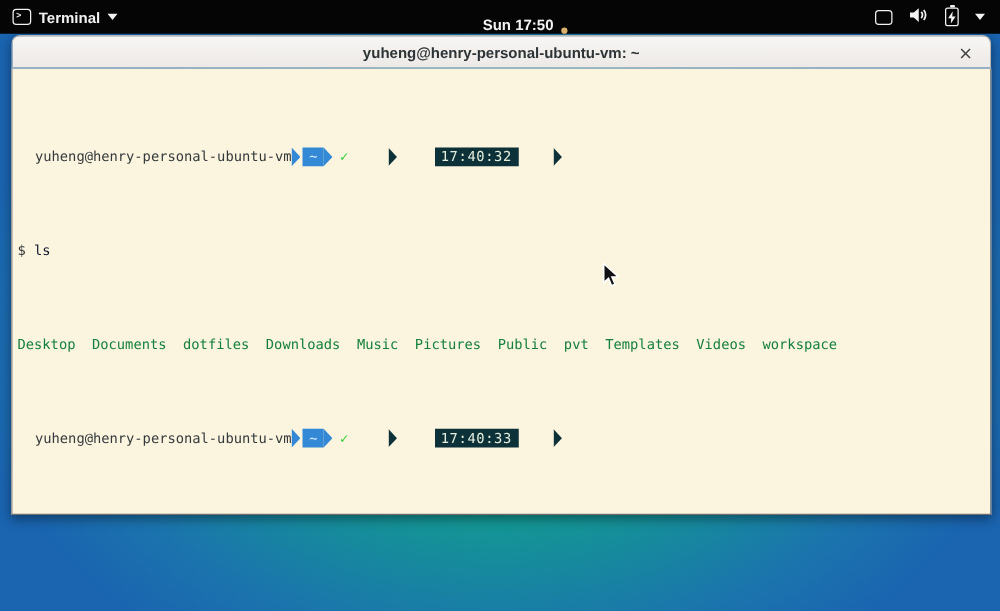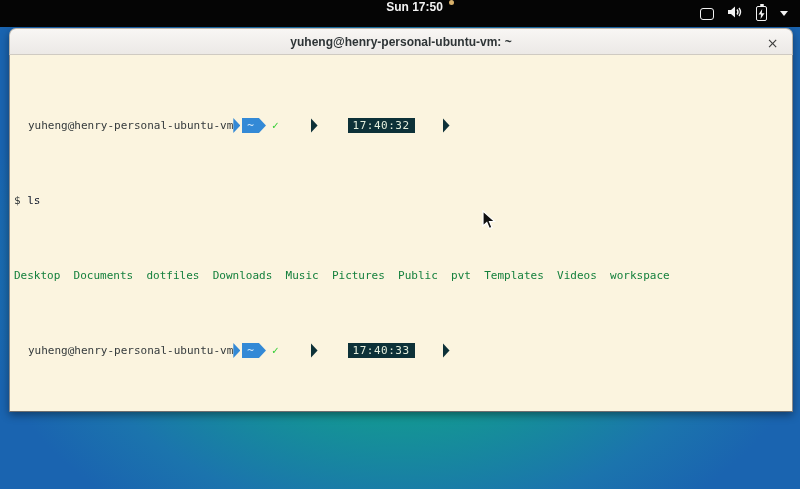--- a/index.html
+++ b/index.html
@@ -26,21 +26,21 @@
     display: flex; align-items: flex-start; justify-content: flex-start;
     font-size: 7px; line-height: 9px; padding-left: 2px; font-weight: bold;
   }
   .chevron-down {
     width: 0; height: 0; border-left: 4px solid transparent;
     border-right: 4px solid transparent; border-top: 5px solid #f2f2f2;
     display: inline-block;
   }
   .topbar-center {
     position: absolute; left: 0; right: 0; top: 0; height: 27px;
-    display: flex; align-items: flex-start; justify-content: center; gap: 6px;
+    display: flex; align-items: flex-end; justify-content: center; gap: 6px;
     pointer-events: none;
     padding-left: 40px;
   }
   .notif-dot { width: 5px; height: 5px; border-radius: 50%; background: #d8b06a; }
   .topbar-right { display: flex; align-items: center; gap: 13px; padding: 0 12px; height: 100%; }
   .display-icon { width: 14px; height: 12px; border: 1.5px solid #f2f2f2; border-radius: 3px; }
   .battery-icon {
     width: 11px; height: 15px; border: 1.4px solid #f2f2f2; border-radius: 2px;
     position: relative; display: flex; align-items: center; justify-content: center;
   }
@@ -108,20 +108,25 @@
 </style>
 </head>
 <body>
 
 <div class="topbar">
   <div class="topbar-center">
     <span>Sun 17:50</span>
     <span class="notif-dot"></span>
   </div>
   <div class="topbar-left">
+    <div class="appmenu">
+      <span class="term-app-icon">&gt;</span>
+      <span>Terminal</span>
+      <span class="chevron-down"></span>
+    </div>
   </div>
   <div class="topbar-right">
     <span class="display-icon"></span>
     <span>
       <svg width="16" height="14" viewBox="0 0 16 14">
         <polygon points="1,5 4,5 8,1.5 8,12.5 4,9 1,9" fill="#f2f2f2"></polygon>
         <path d="M10 4.5 Q12 7 10 9.5" stroke="#f2f2f2" stroke-width="1.4" fill="none"></path>
         <path d="M12 3 Q15 7 12 11" stroke="#f2f2f2" stroke-width="1.4" fill="none"></path>
       </svg>
     </span>

